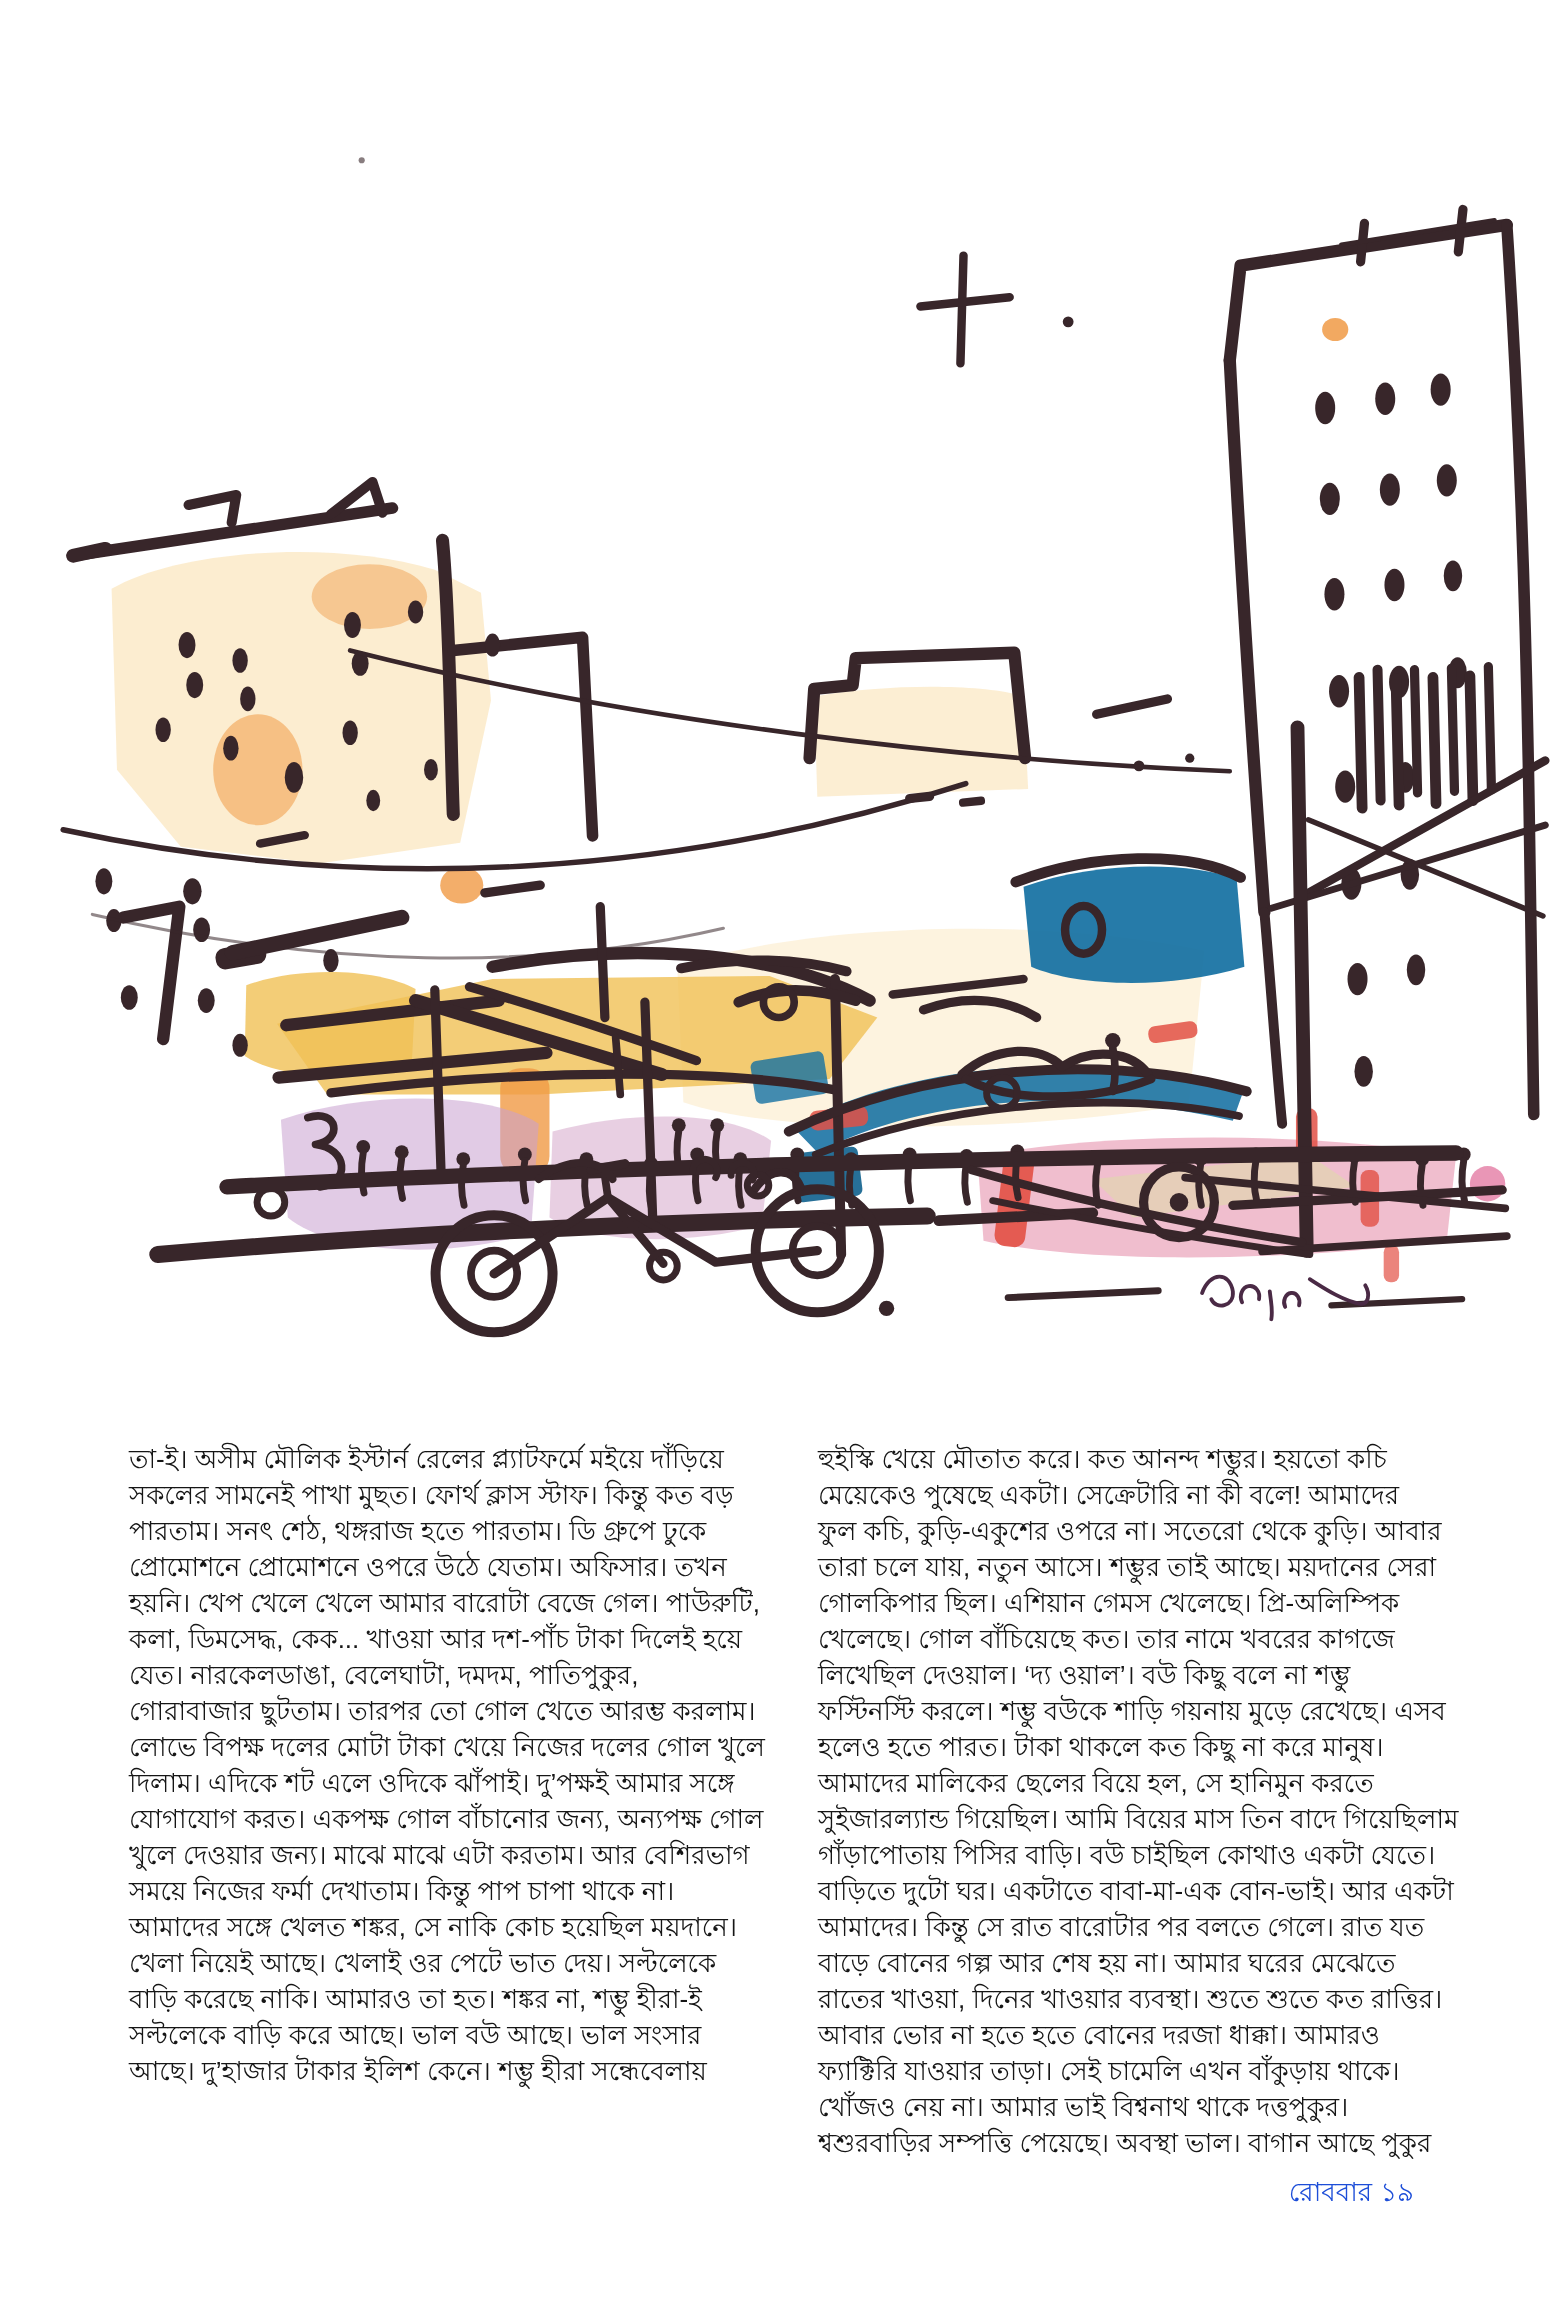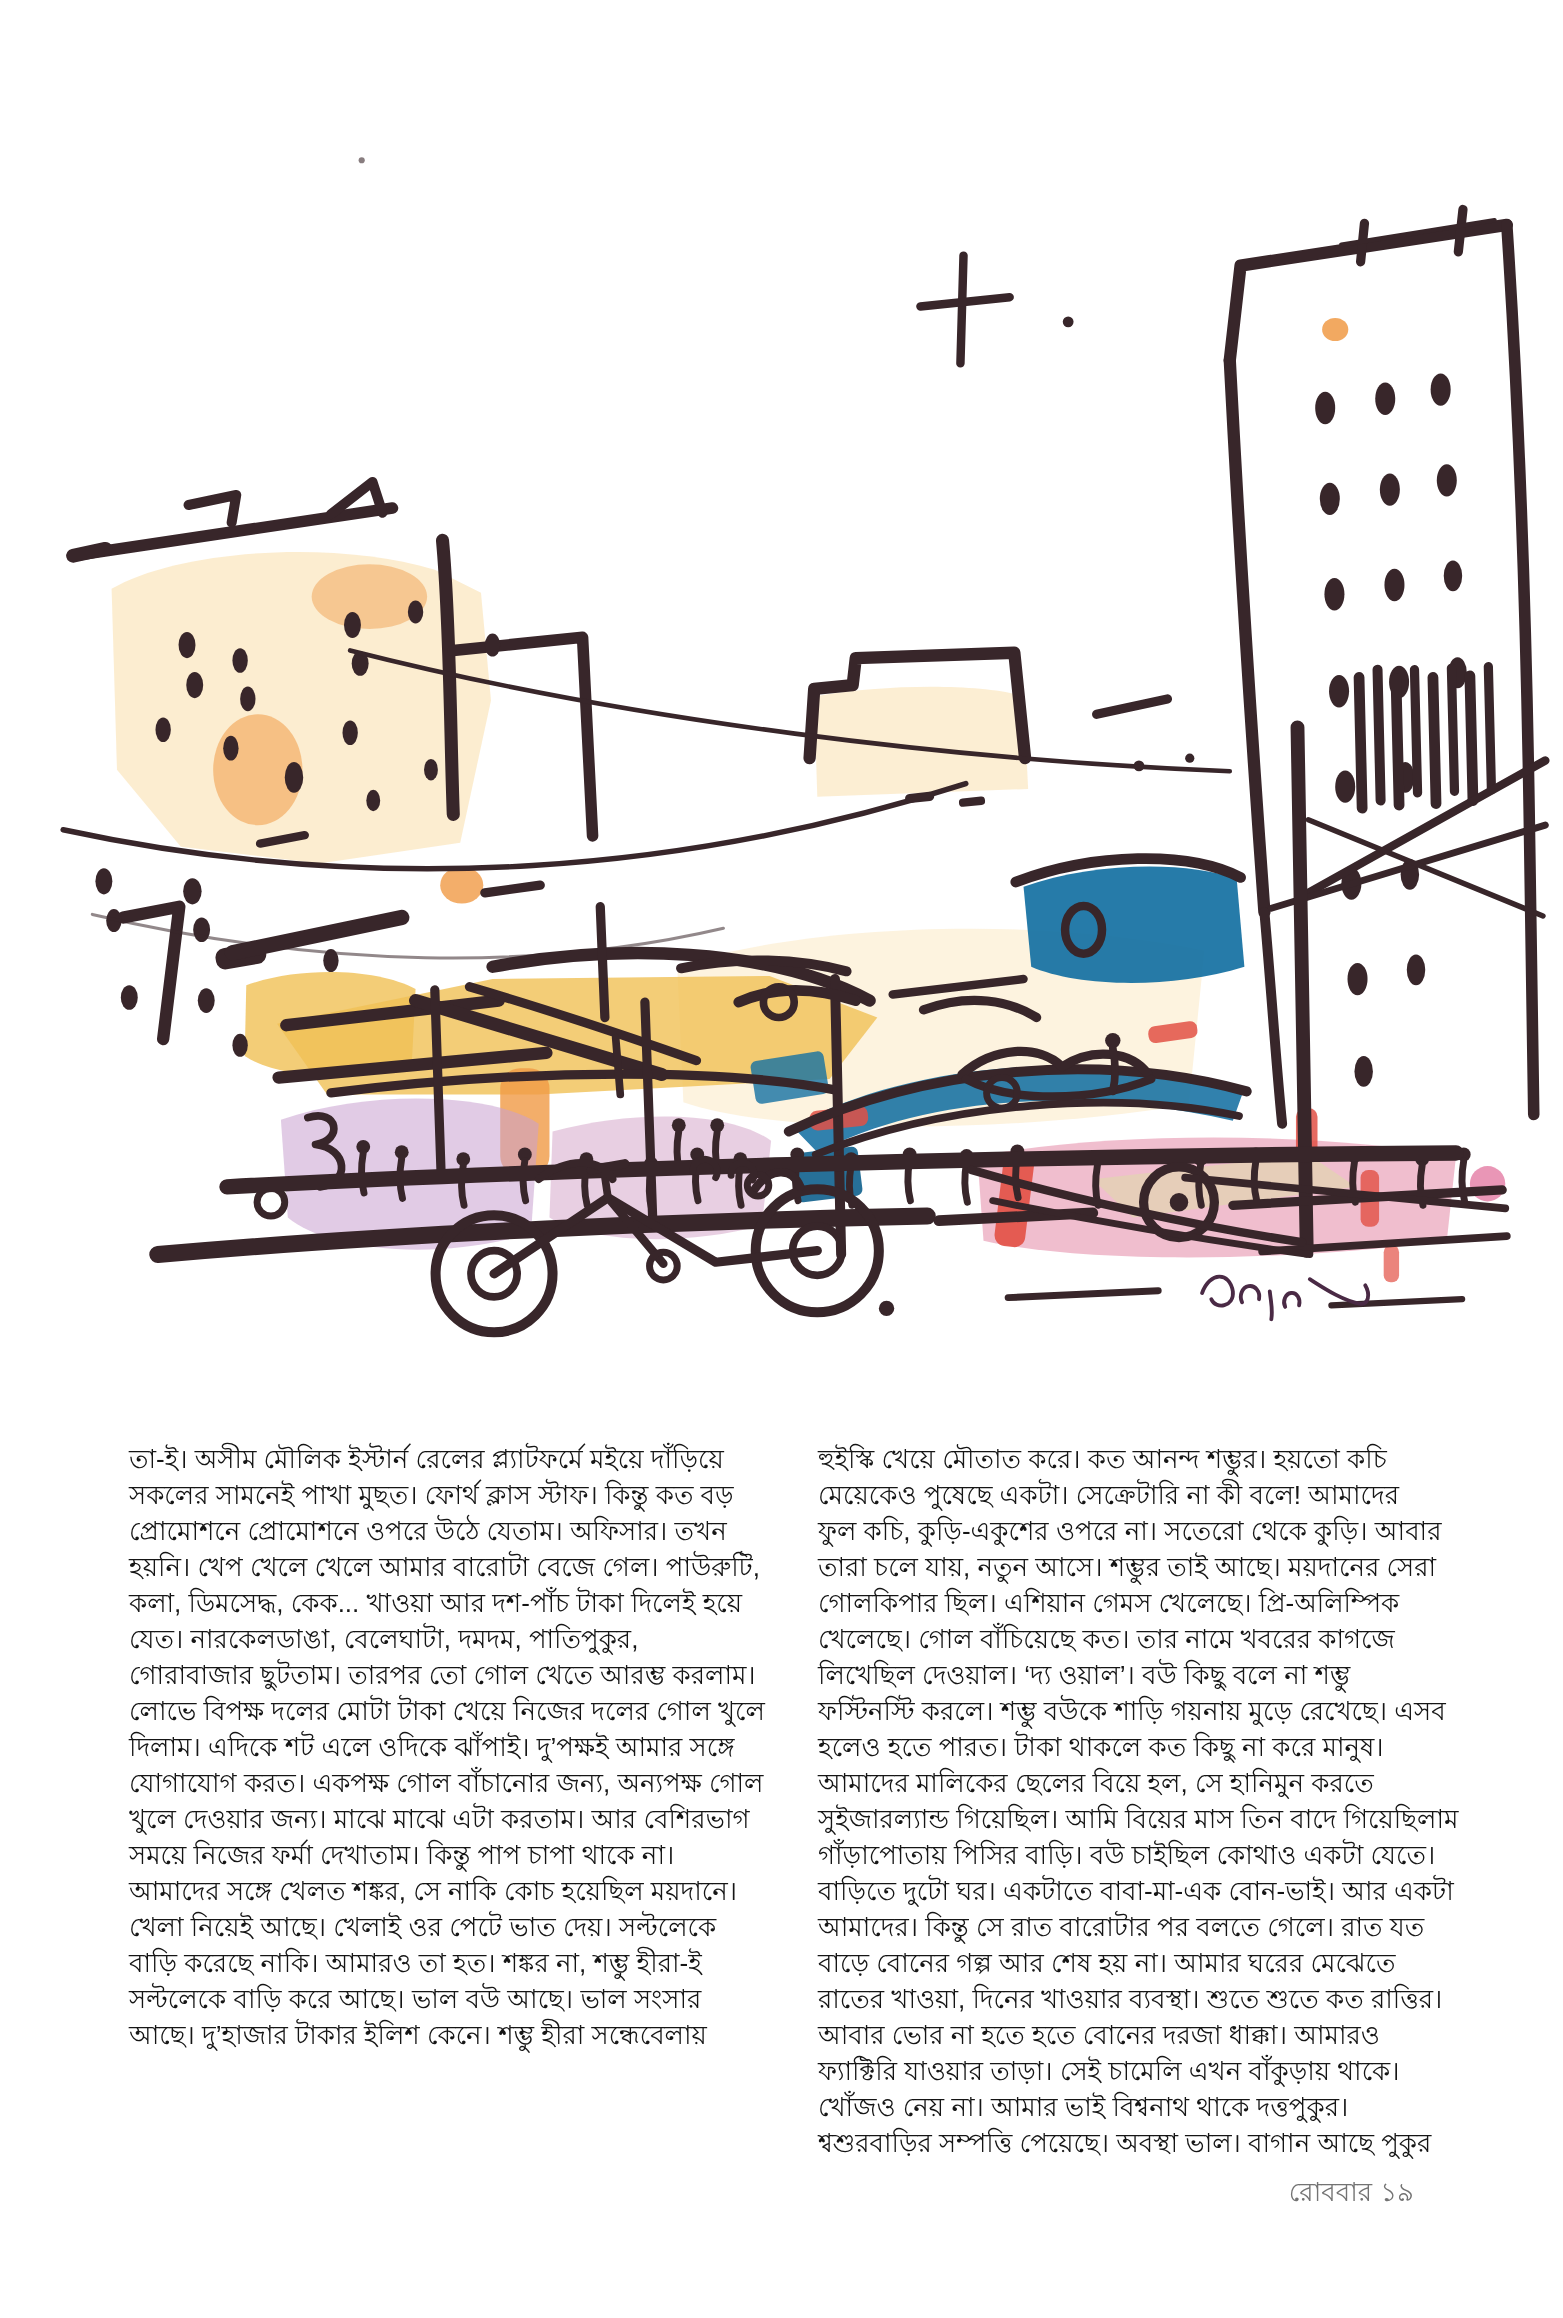--- a/index.html
+++ b/index.html
@@ -10,21 +10,21 @@
   }
   .illustration { position:absolute; left:0; top:0; width:1563px; height:1424px; }
   .columns { position:absolute; top:1441px; left:129px; width:1337px; display:flex; gap:42px; }
   .col { width:647px; }
   .tline {
     font-size:26px; line-height:36px; white-space:nowrap;
     font-family:Liberation Sans, sans-serif;
   }
   .footer {
     position:absolute; top:2177px; right:149px;
-    font-size:26px; line-height:31px; color:#737373;
+    font-size:26px; line-height:31px; color:#1d4ed8;
   }
 </style>
 </head>
 <body>
 
 <div class="page">
 
   <svg class="illustration" viewBox="0 0 2031 1850" fill="none" stroke-linecap="round" stroke-linejoin="round">
 
     <g stroke="none">
@@ -260,20 +260,21 @@
       <path d="M1650,1678 c2,18 4,24 2,36" stroke-width="5"></path>
       <path d="M1670,1698 a10,12 0 1 1 18,-2" stroke-width="5"></path>
       <path d="M1702,1662 c16,10 42,28 66,32 c10,1 13,-12 6,-24" stroke-width="5"></path>
     </g>
   </svg>
 
   <div class="columns">
     <div class="col">
         <div class="tline">তা-ই। অসীম মৌলিক ইস্টার্ন রেলের প্ল্যাটফর্মে মইয়ে দাঁড়িয়ে</div>
         <div class="tline">সকলের সামনেই পাখা মুছত। ফোর্থ ক্লাস স্টাফ। কিন্তু কত বড়</div>
+        <div class="tline">পারতাম। সনৎ শেঠ, থঙ্গরাজ হতে পারতাম। ডি গ্রুপে ঢুকে</div>
         <div class="tline">প্রোমোশনে প্রোমোশনে ওপরে উঠে যেতাম। অফিসার। তখন</div>
         <div class="tline">হয়নি। খেপ খেলে খেলে আমার বারোটা বেজে গেল। পাউরুটি,</div>
         <div class="tline">কলা, ডিমসেদ্ধ, কেক... খাওয়া আর দশ-পাঁচ টাকা দিলেই হয়ে</div>
         <div class="tline">যেত। নারকেলডাঙা, বেলেঘাটা, দমদম, পাতিপুকুর,</div>
         <div class="tline">গোরাবাজার ছুটতাম। তারপর তো গোল খেতে আরম্ভ করলাম।</div>
         <div class="tline">লোভে বিপক্ষ দলের মোটা টাকা খেয়ে নিজের দলের গোল খুলে</div>
         <div class="tline">দিলাম। এদিকে শট এলে ওদিকে ঝাঁপাই। দু’পক্ষই আমার সঙ্গে</div>
         <div class="tline">যোগাযোগ করত। একপক্ষ গোল বাঁচানোর জন্য, অন্যপক্ষ গোল</div>
         <div class="tline">খুলে দেওয়ার জন্য। মাঝে মাঝে এটা করতাম। আর বেশিরভাগ</div>
         <div class="tline">সময়ে নিজের ফর্মা দেখাতাম। কিন্তু পাপ চাপা থাকে না।</div>

